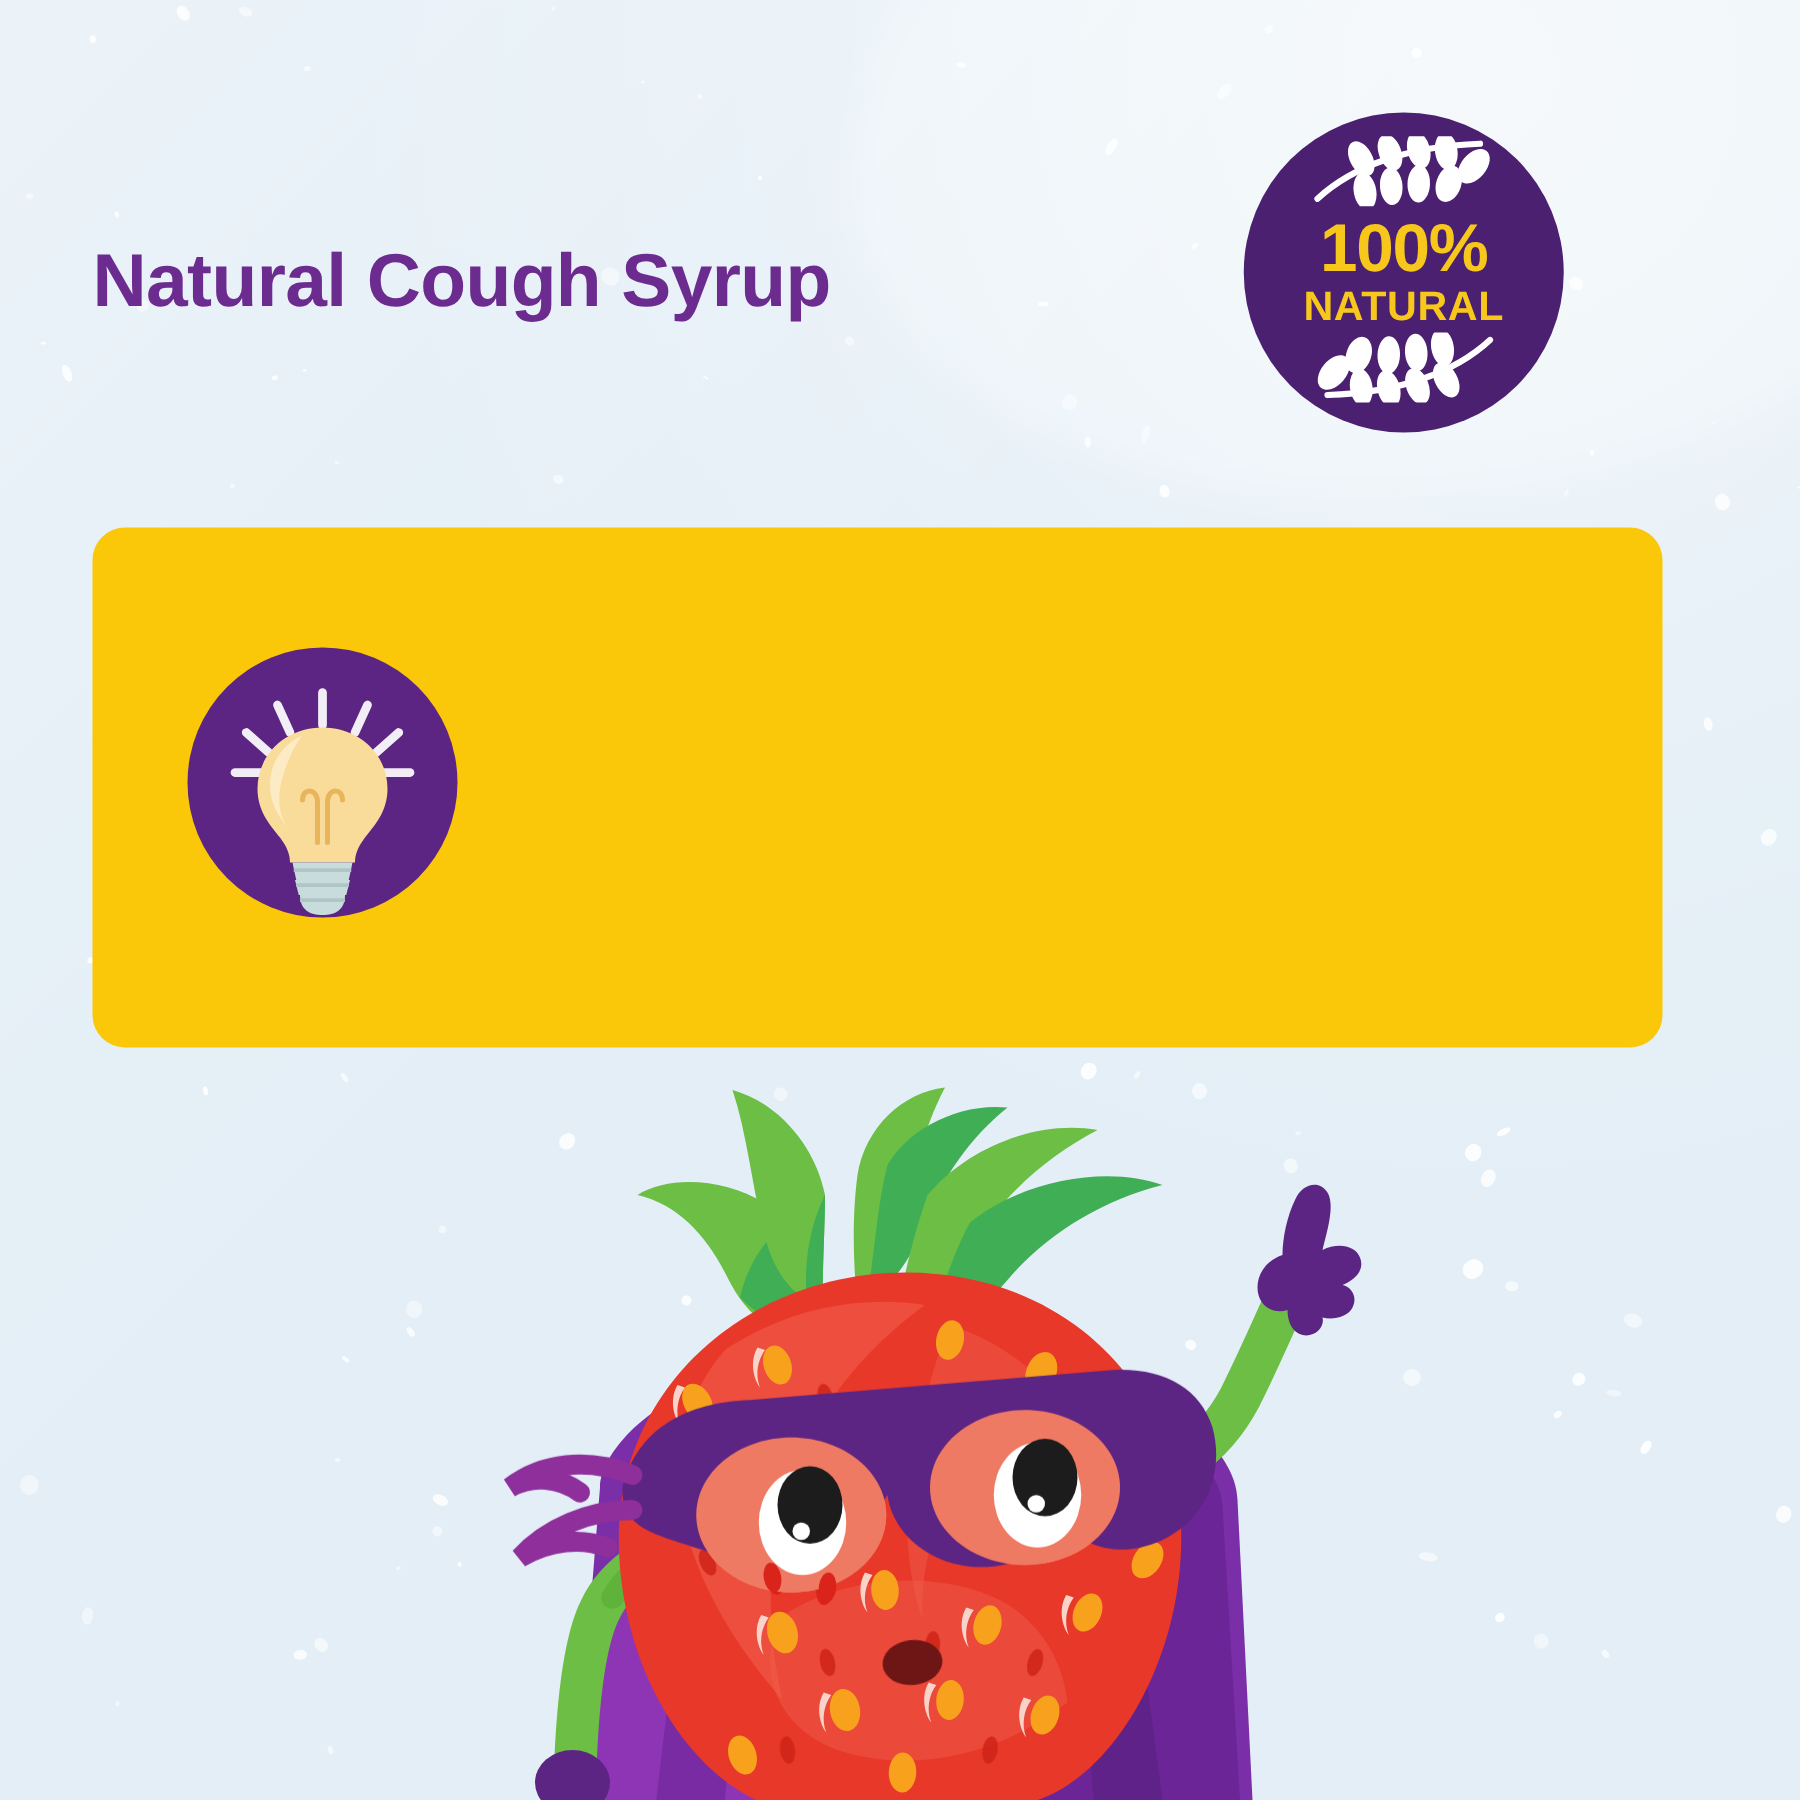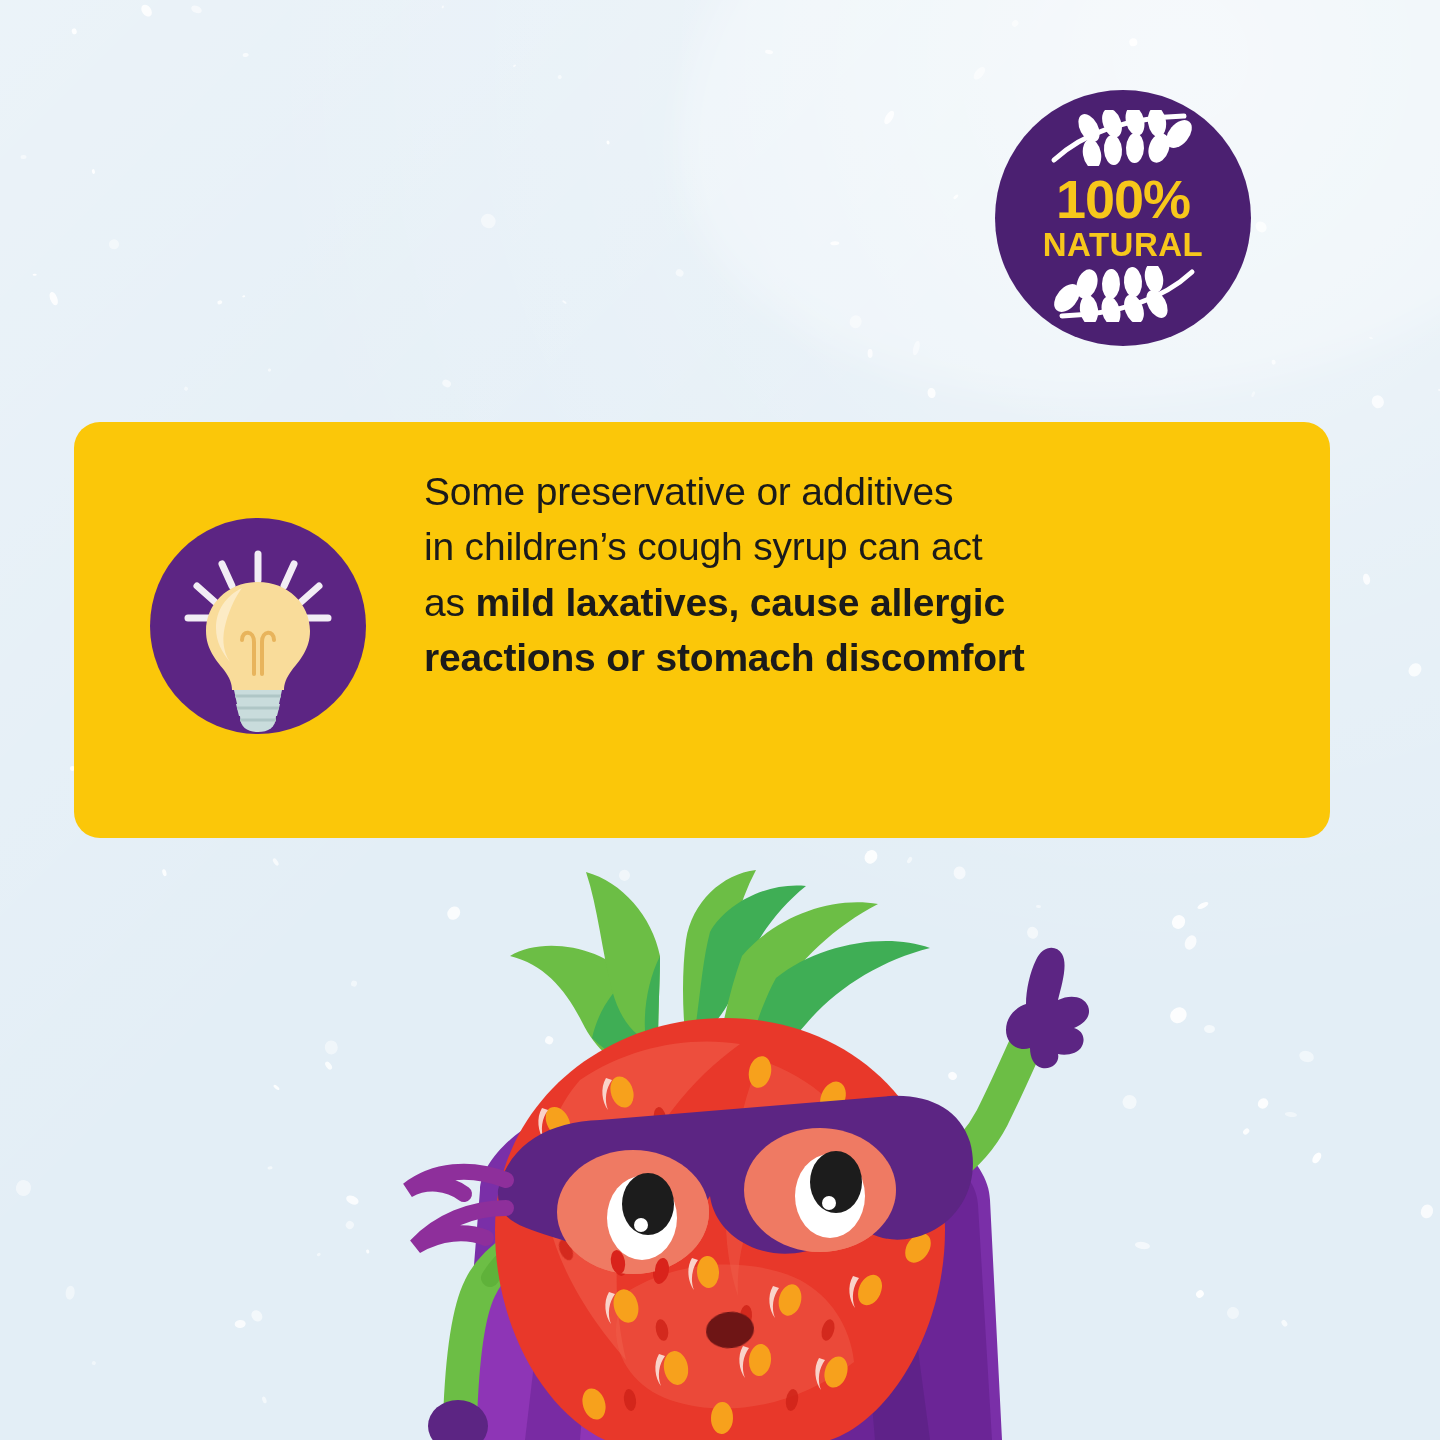--- a/index.html
+++ b/index.html
@@ -308,20 +308,21 @@
       <div class="sp" style="width: 4.5px; height: 3.4px; left: 268px; top: 1166px; opacity: 0.59; transform: rotate(174deg);"></div>
       <div class="sp" style="width: 8.7px; height: 3.8px; left: 584px; top: 811px; opacity: 0.9; transform: rotate(13deg);"></div>
       <div class="sp" style="width: 11.2px; height: 11.8px; left: 1027px; top: 927px; opacity: 0.59; transform: rotate(161deg);"></div>
       <div class="sp" style="width: 10.9px; height: 9.8px; left: 249px; top: 453px; opacity: 0.59; transform: rotate(75deg);"></div>
       <div class="sp" style="width: 12.1px; height: 5.9px; left: 1182px; top: 627px; opacity: 0.58; transform: rotate(170deg);"></div>
       <div class="sp" style="width: 9.6px; height: 7.5px; left: 927px; top: 389px; opacity: 0.84; transform: rotate(82deg);"></div>
       <div class="sp" style="width: 11.8px; height: 13.2px; left: 1372px; top: 395px; opacity: 0.76; transform: rotate(157deg);"></div>
     </div>
 
   <h1 class="headline">
+    <span class="l2">Natural Cough Syrup</span>
   </h1>
 
   <div class="badge">
     <span class="sprig top">
       <svg width="150" height="56" viewBox="0 0 150 56" aria-hidden="true">
         <path d="M6 50 C34 24, 78 8, 136 6" stroke="#ffffff" stroke-width="5" fill="none" stroke-linecap="round"></path>
         <g fill="#ffffff">
           <ellipse cx="41" cy="18" rx="9" ry="15" transform="rotate(-28 41 18)"></ellipse>
           <ellipse cx="44" cy="44" rx="9" ry="15" transform="rotate(-10 44 44)"></ellipse>
           <ellipse cx="64" cy="13" rx="9" ry="15" transform="rotate(-20 64 13)"></ellipse>
@@ -389,26 +390,20 @@
           <g stroke="#AFC6C6" stroke-width="3">
             <line x1="85" y1="178" x2="131" y2="178"></line>
             <line x1="87" y1="190" x2="129" y2="190"></line>
             <line x1="90" y1="202" x2="126" y2="202"></line>
           </g>
         </svg>
       </span>
     </div>
 
     <div class="card-text">
-      <p class="card-body">
-        <span>Some preservative or additives</span><br>
-        <span>in children’s cough syrup can act</span><br>
-        <span>as </span><b>mild laxatives, cause allergic</b><br>
-        <b>reactions or stomach discomfort</b>
-      </p>
     </div>
   </section>
 
   <div class="hero">
     <svg width="790" height="580" viewBox="0 0 790 580" aria-hidden="true">
 
       <g>
         <path d="M150 330 C150 300 200 250 250 250 L545 250 C600 250 660 300 660 340 L672 580 L130 580 Z" fill="#7A2FA8"></path>
         <path d="M170 340 C170 310 215 265 258 265 L400 265 L400 580 L140 580 Z" fill="#8E35B6"></path>
         <path d="M400 265 L540 265 C590 265 648 310 648 345 L662 580 L400 580 Z" fill="#6B2596"></path>

